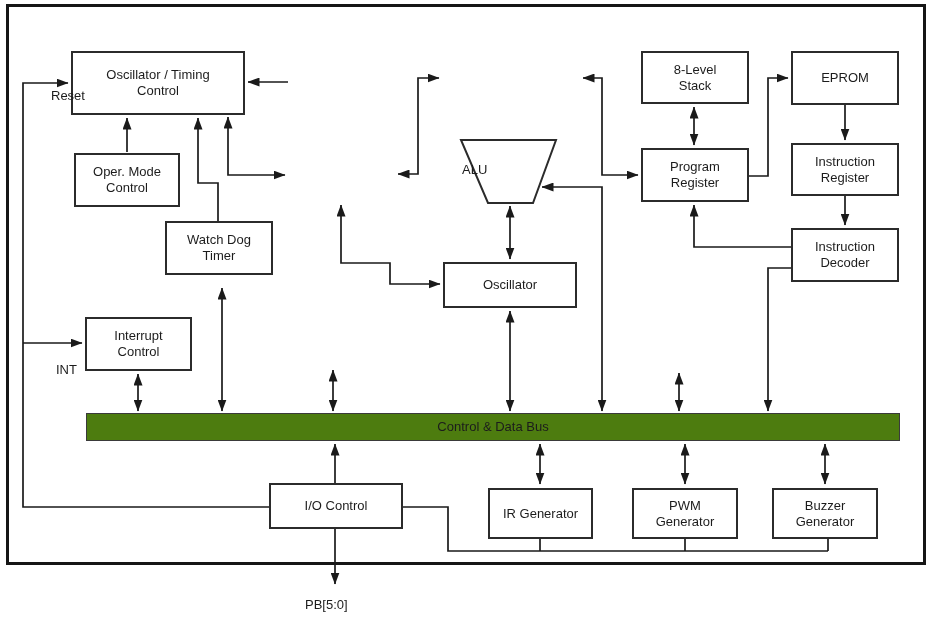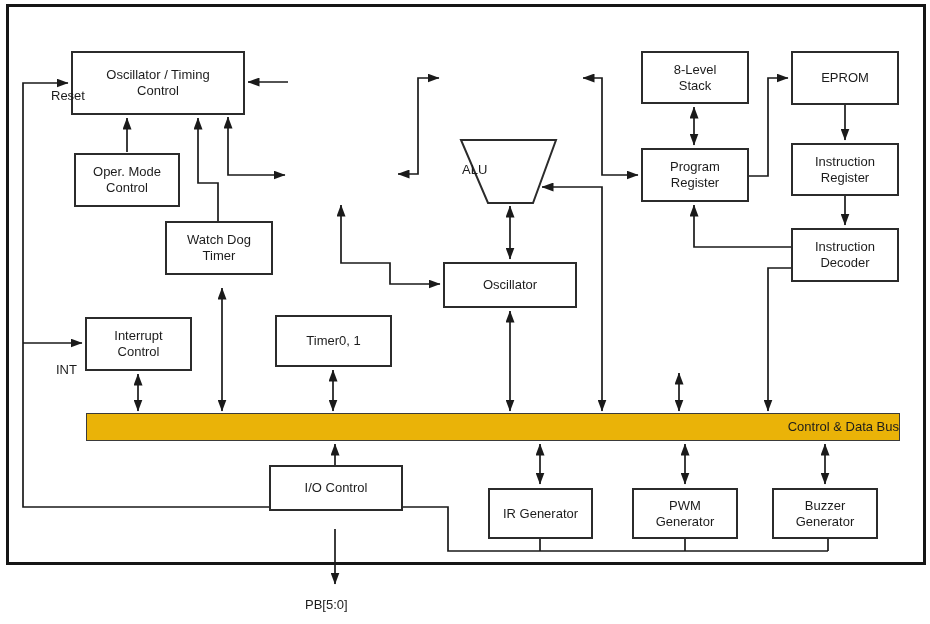--- a/index.html
+++ b/index.html
@@ -20,22 +20,22 @@
     display:flex; align-items:center; justify-content:center;
     text-align:center;
   }
   .node-label, .free-label, .bus-label {
     font-size:13px; line-height:16px; white-space:pre-line; color:#1c1c1c;
   }
   .free-label { position:absolute; white-space:nowrap; }
   #bus {
     position:absolute; box-sizing:border-box;
     left:86px; top:413px; width:814px; height:28px;
-    background:#eab308; border:1.5px solid #3a3a3a;
-    display:flex; align-items:center; justify-content:flex-end;
+    background:#4d7c0f; border:1.5px solid #3a3a3a;
+    display:flex; align-items:center; justify-content:center;
   }
   #alu-label {
     position:absolute; left:462px; top:162px; width:94px; 
     font-size:13px;
   }
   polyline, line { fill:none; stroke:#1a1a1a; stroke-width:1.7px; }
   #alu-shape { fill:#ffffff; stroke:#2b2b2b; stroke-width:2px; }
 </style>
 </head>
 <body>
@@ -136,26 +136,23 @@
   <div class="node" style="left:791px;top:228px;width:108px;height:54px">
     <span class="node-label">Instruction
 Decoder</span>
     </div>
 
   <div class="node" style="left:85px;top:317px;width:107px;height:54px">
     <span class="node-label">Interrupt
 Control</span>
     </div>
 
-  <div class="node" style="left:275px;top:315px;width:117px;height:52px">
-    <span class="node-label">Timer0, 1</span>
-    </div>
 
 
-  <div class="node" style="left:269px;top:465px;width:134px;height:46px">
+  <div class="node" style="left:269px;top:483px;width:134px;height:46px">
     <span class="node-label">I/O Control</span>
     </div>
 
   <div class="node" style="left:488px;top:488px;width:105px;height:51px">
     <span class="node-label">IR Generator</span>
     </div>
 
   <div class="node" style="left:632px;top:488px;width:106px;height:51px">
     <span class="node-label">PWM
 Generator</span>

